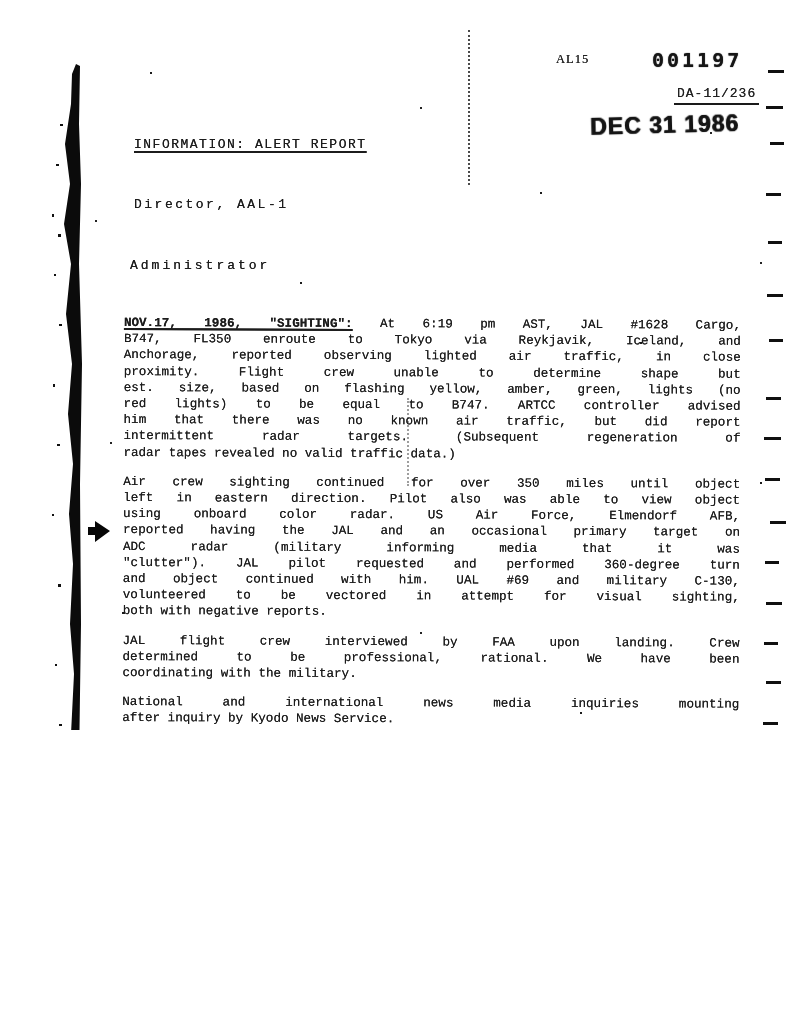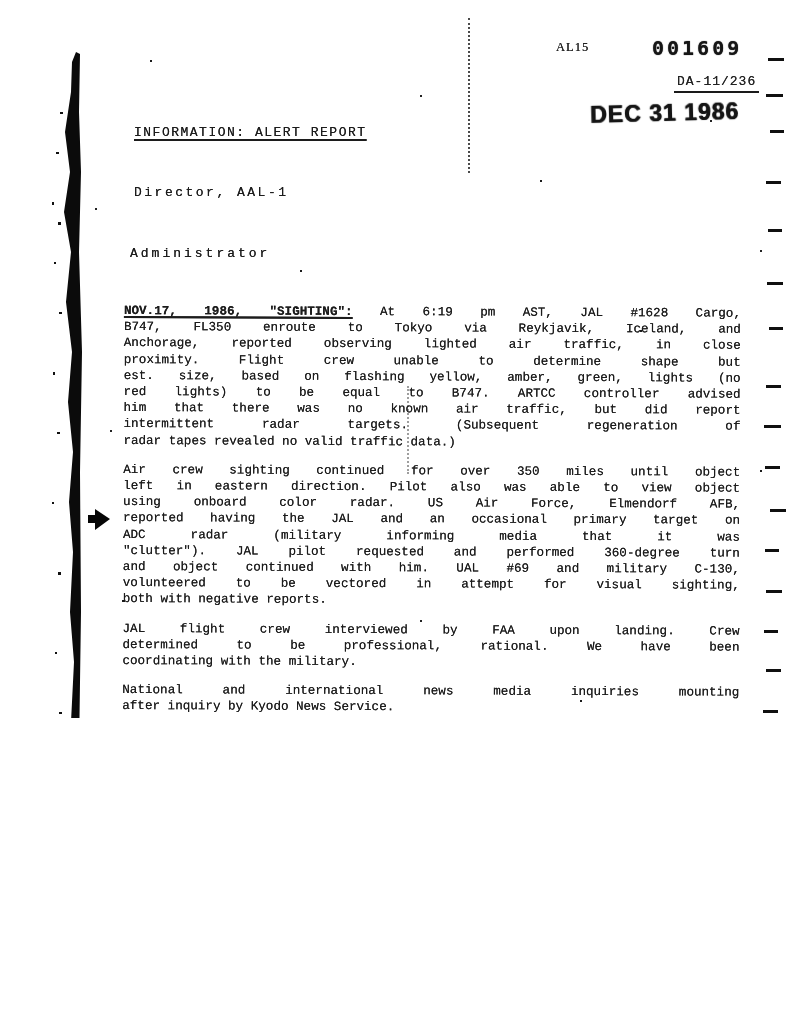--- a/index.html
+++ b/index.html
@@ -1,18 +1,18 @@
 <!DOCTYPE html>
 <html><head>
 <meta charset="utf-8">
 <style>
   html,body{margin:0;padding:0;background:#ffffff;}
   .page{
     position:relative;width:800px;height:718px;background:#ffffff;overflow:hidden;
-    font-family:"Liberation Mono","DejaVu Sans Mono",monospace;color:#1c1c1c;
+    font-family:"Liberation Mono","DejaVu Sans Mono",monospace;color:#1c1c1c;margin-top:12px;
   }
   .typed{ text-shadow:0 0 0.6px rgba(10,10,10,0.85); }
   .abs{ position:absolute; }
 
   
   .al15{ left:556px; top:40px; font-family:"Liberation Serif",serif; font-size:12.5px; letter-spacing:1px; color:#222; }
   .serial{ left:652px; top:36px; font-family:"DejaVu Sans Mono",monospace; font-size:20px; font-weight:700;
            letter-spacing:3px; color:#161616; text-shadow:0 0 1px #222; }
   .fileref{ left:674px; top:74px; font-size:13px; letter-spacing:1px; border-bottom:2.5px solid #1a1a1a;
             padding:0 3px 2px 3px; color:#222;text-align:center; }
@@ -87,21 +87,21 @@
         <rect x="10" y="60" width="3" height="2"></rect>
     </g>
   </svg>
 
   <div class="abs foldtop"></div>
   <div class="abs foldmid"></div>
 
   <div class="abs specks"></div>
 
   <div class="abs al15 typed">AL15</div>
-  <div class="abs serial">001609</div>
+  <div class="abs serial">001197</div>
   <div class="abs fileref typed">DA-11/236</div>
   <div class="abs datestamp">DEC 31 1986</div>
 
   <div class="abs subject typed">INFORMATION: ALERT REPORT</div>
   <div class="abs toline typed">Director, AAL-1</div>
   <div class="abs fromline typed">Administrator</div>
 
   <svg class="abs marrow" width="26" height="24" viewBox="0 0 26 24">
     <polygon points="2,7 9,7 9,1 24,11 9,22 9,15 2,15" fill="#060606"></polygon>
   </svg>

